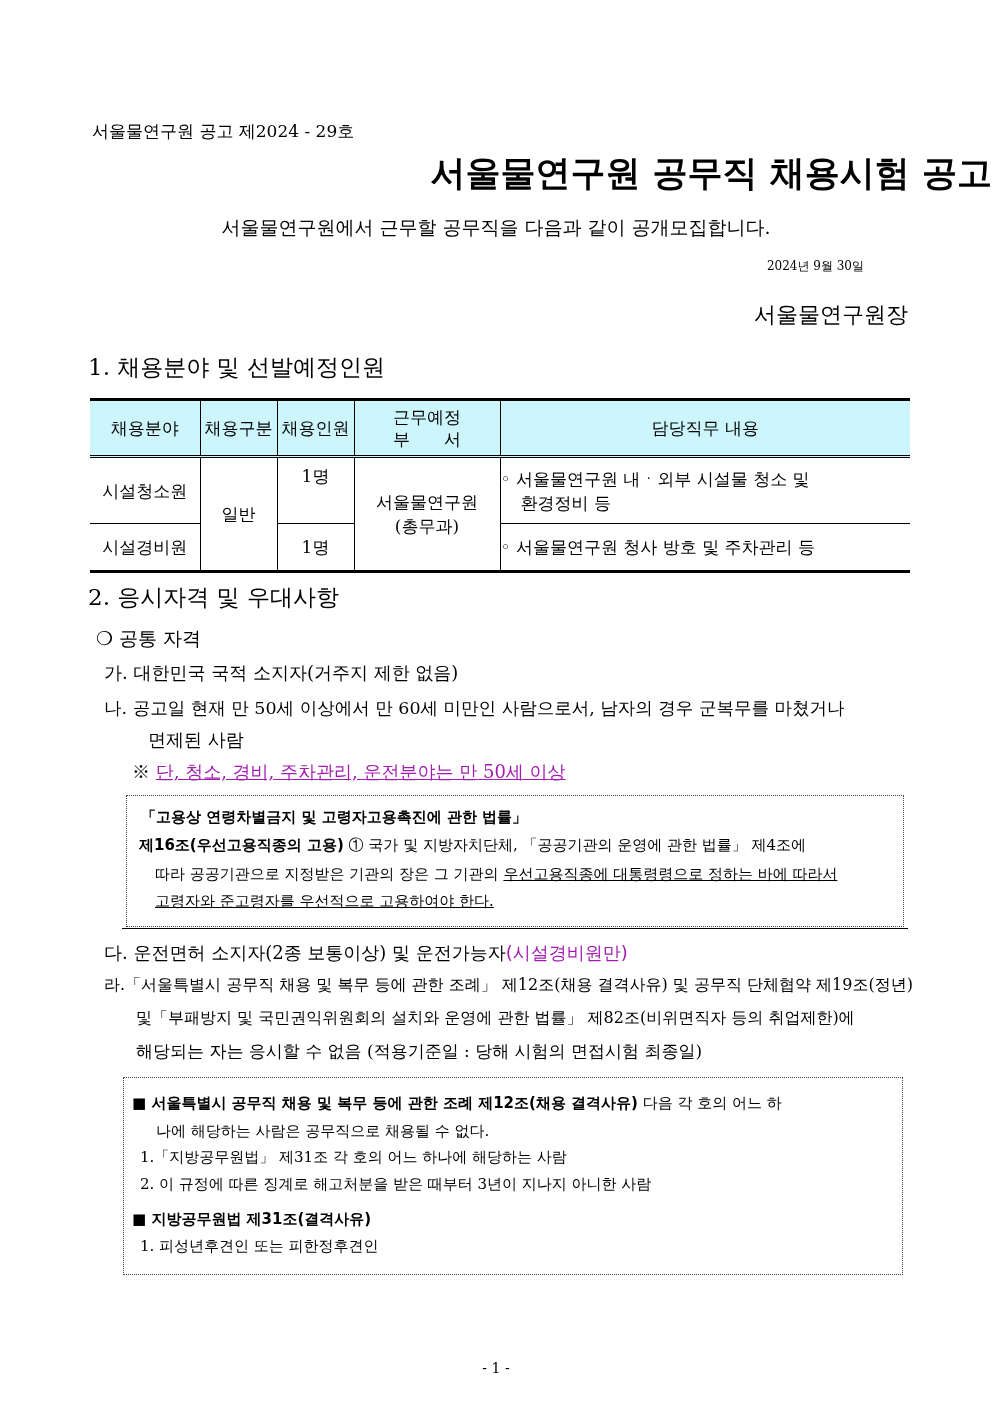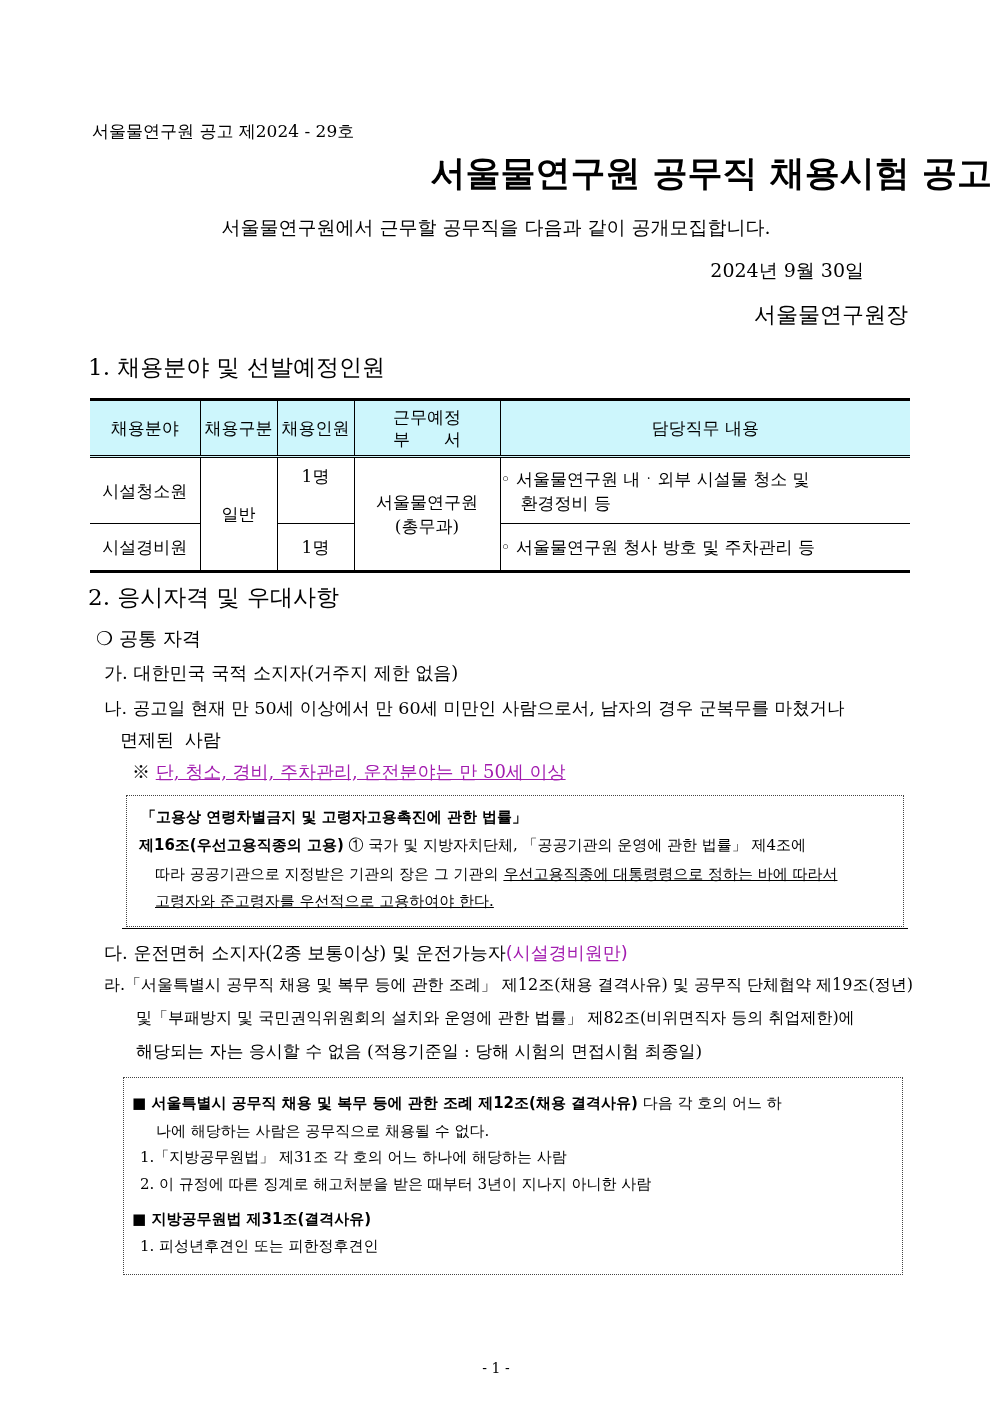--- a/index.html
+++ b/index.html
@@ -4,21 +4,21 @@
 <style>
   html, body { margin:0; padding:0; background:#fff; }
   body { width:992px; height:1403px; position:relative; overflow:hidden;
          font-family:"DejaVu Serif","Liberation Serif",serif; color:#000; }
   .abs { position:absolute; white-space:nowrap; }
   .sans { font-family:"DejaVu Sans","Liberation Sans",sans-serif; }
   .serif { font-family:"DejaVu Serif","Liberation Serif",serif; }
   #notice-no { left:92px; top:120px; font-size:17px; }
   #doc-title { left:0; width:992px; top:150px; text-align:right; font-size:35px; font-weight:bold; letter-spacing:0px; }
   #intro { left:0; width:992px; top:215px; text-align:center; font-size:19px; }
-  #date { right:128px; top:258px; font-size:19px; }
+  #date { right:128px; top:258px; font-size:12px; }
   #issuer { right:84px; top:300px; font-size:22px; }
   .sec-title { font-size:23px; }
   #sec1 { left:88px; top:352px; }
   #sec2 { left:88px; top:582px; }
 
   table.recruit { position:absolute; left:90px; top:398px; width:820px; border-collapse:collapse;
                   font-size:17px; border-top:3px solid #000; border-bottom:3px solid #000; }
   table.recruit th { background:#cdf6fc; font-weight:normal; height:52px; border:1px solid #000;
                      border-top:none; border-bottom:3px double #000; line-height:22px; }
   table.recruit td { border:1px solid #000; text-align:center; line-height:24px; }
@@ -86,21 +86,21 @@
       <div>◦ 서울물연구원 청사 방호 및 주차관리 등</div>
     </td>
   </tr>
 </tbody>
   </table>
 
 <div class="abs serif sec-title" id="sec2">2. 응시자격 및 우대사항</div>
 <div class="abs serif line" style="left:96px;top:626px;font-size:19px;">❍ 공통 자격</div>
 <div class="abs serif line" style="left:104px;top:661px;">가. 대한민국 국적 소지자(거주지 제한 없음)</div>
 <div class="abs serif line" style="left:104px;top:696px;font-size:17.5px;">나. 공고일 현재 만 50세 이상에서 만 60세 미만인 사람으로서, 남자의 경우 군복무를 마쳤거나</div>
-<div class="abs serif line" style="left:120px;top:728px;font-family:Liberation Mono, monospace;">면제된 사람</div>
+<div class="abs serif line" style="left:148px;top:728px;">면제된 사람</div>
 <div class="abs serif line" style="left:132px;top:760px;">
   <span>※</span>
   <span class="blue ul">단, 청소, 경비, 주차관리, 운전분야는 만 50세 이상</span>
 </div>
 
 <div class="box" style="left:126px;top:795px;width:776px;height:130px;">
   <div class="l sans bold" style="left:14px;top:12px;font-size:15px;">「고용상 연령차별금지 및 고령자고용촉진에 관한 법률」</div>
   <div class="l" style="left:12px;top:40px;">
     <span class="sans bold">제16조(우선고용직종의 고용)</span>
     <span class="serif">① 국가 및 지방자치단체, 「공공기관의 운영에 관한 법률」 제4조에</span>

